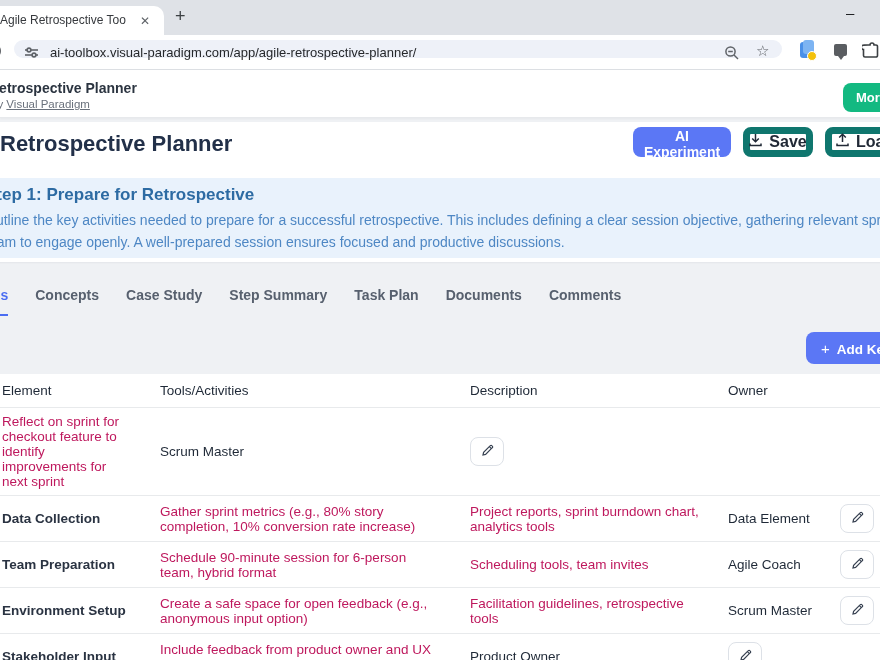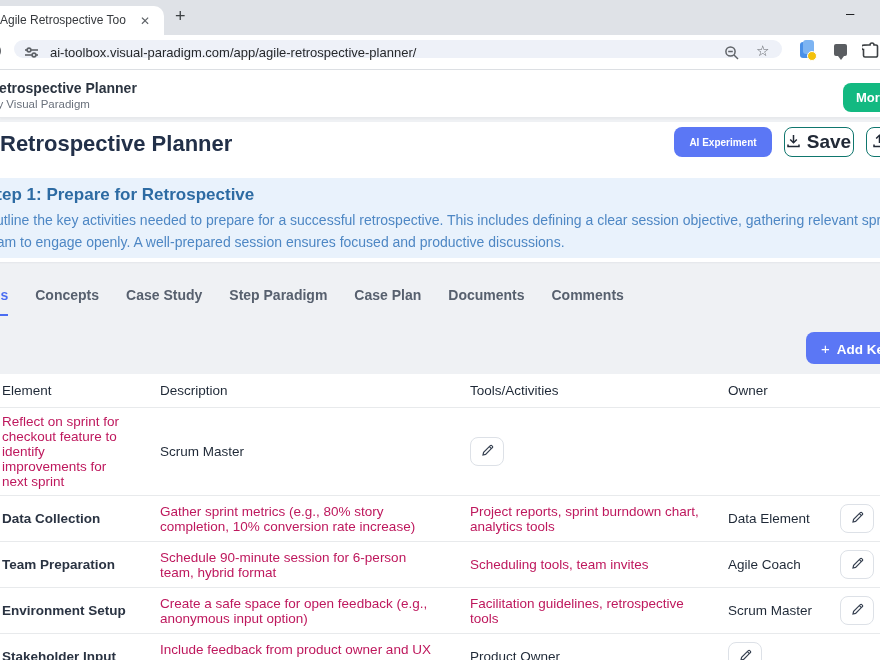--- a/index.html
+++ b/index.html
@@ -25,29 +25,29 @@
   .ext-docs::before{content:"";position:absolute;left:3px;top:-2px;width:11px;height:14px;background:#7db4f2;border-radius:3px;z-index:-0;}
   .ext-docs::after{content:"";position:absolute;left:7px;top:9px;width:8px;height:8px;background:#f4c20d;border-radius:50%;border:1px solid #fff;}
   .ext-flag{left:834px;top:9px;width:13px;height:12px;background:#5a5d61;border-radius:2px;}
   .ext-flag::after{content:"";position:absolute;left:4px;top:12px;border-left:3px solid transparent;border-right:3px solid transparent;border-top:4px solid #5a5d61;}
   .ext-puzzle{left:862px;top:7px;}
 
   
   .siteheader{position:absolute;left:0;top:70px;width:880px;height:48px;background:#fff;border-bottom:1px solid #e7e9ec;box-shadow:0 1px 2px rgba(0,0,0,.04);}
   .sh-title{position:absolute;left:-11px;top:10px;font-size:14px;font-weight:700;color:#2b3440;white-space:nowrap;}
   .sh-byline{position:absolute;left:-9px;top:28px;font-size:11.5px;color:#6a717c;white-space:nowrap;}
-  .sh-byline a{color:#6a717c;cursor:pointer;margin-top:21px;}
+  .sh-byline a{color:#6a717c;text-decoration:underline;cursor:pointer;margin-top:21px;}
   .btn-more{position:absolute;left:843px;top:13px;width:70px;height:29px;background:#13b981;border:none;border-radius:8px;color:#fff;font-size:13px;font-weight:700;text-align:left;padding:0 0 0 13px;cursor:pointer;}
 
   
   .card1{position:absolute;left:-30px;top:122px;width:1000px;height:140px;background:#fff;border-radius:10px;box-shadow:0 1px 2px rgba(16,24,40,.05);}
   .page-title{position:absolute;left:30px;top:9px;font-size:22px;font-weight:700;color:#223049;white-space:nowrap;}
   .hdr-btns{position:absolute;left:663px;top:5px;display:flex;gap:12px;}
-  .btn-ai{width:98px;height:30px;background:#5b77f5;border:none;border-radius:8px;color:#fff;font-size:10px;font-weight:700;cursor:pointer;margin-left:41px;}
-  .btn-ghost{height:30px;background:#fff;border:1px solid #0f766e;border-radius:8px;color:#212936;font-size:19px;font-weight:600;display:flex;align-items:center;justify-content:center;gap:7px;cursor:pointer;}
+  .btn-ai{width:98px;height:30px;background:#5b77f5;border:none;border-radius:8px;color:#fff;font-size:14px;font-weight:700;cursor:pointer;}
+  .btn-ghost{height:30px;background:#fff;border:7px solid #0f766e;border-radius:8px;color:#212936;font-size:16px;font-weight:600;display:flex;align-items:center;justify-content:center;gap:7px;cursor:pointer;}
   .btn-save{width:70px;}
   .btn-load{width:80px;}
 
   
   .alert{position:absolute;left:-30px;top:178px;width:1000px;height:80px;background:#e9f2fc;border-radius:8px;}
   .alert-h{position:absolute;left:15px;top:7px;font-size:17px;font-weight:700;color:#2d6ba3;white-space:nowrap;}
   .alert-p{position:absolute;left:15px;top:31px;width:1245px;font-size:14px;line-height:22px;color:#4e87c4;}
 
   
   .tabs{position:absolute;left:-54px;top:287px;display:flex;gap:27px;}
@@ -154,33 +154,33 @@
 
   <div class="alert">
     <div class="alert-h">Step 1: Prepare for Retrospective</div>
     <div class="alert-p">Outline the key activities needed to prepare for a successful retrospective. This includes defining a clear session objective, gathering relevant sprint data, setting up the environment, and preparing the team to engage openly. A well-prepared session ensures focused and productive discussions.</div>
   </div>
 
   <div class="tabs">
     <div class="ptab active">Activities</div>
     <div class="ptab">Concepts</div>
     <div class="ptab">Case Study</div>
-    <div class="ptab">Step Paradigm</div>
-    <div class="ptab">Case Plan</div>
+    <div class="ptab">Step Summary</div>
+    <div class="ptab">Task Plan</div>
     <div class="ptab">Documents</div>
     <div class="ptab">Comments</div>
   </div>
 
   <button class="btn-add"><span class="plus">+</span><span>Add Key Activity</span></button>
 
   <div class="tablewrap">
     <div class="trow thead">
       <div class="th">Element</div>
+      <div class="th">Tools/Activities</div>
       <div class="th">Description</div>
-      <div class="th">Tools/Activities</div>
       <div class="th">Owner</div>
       <div class="th"></div>
     </div>
 
     <div class="trow tbody-row">
       <div class="c-desc">Reflect on sprint for checkout feature to identify improvements for next sprint</div>
       <div class="c-owner">Scrum Master</div>
       <div class="c-actions">
         <button class="btn-edit">
             <span><svg width="13" height="13" viewBox="0 0 13 13">

